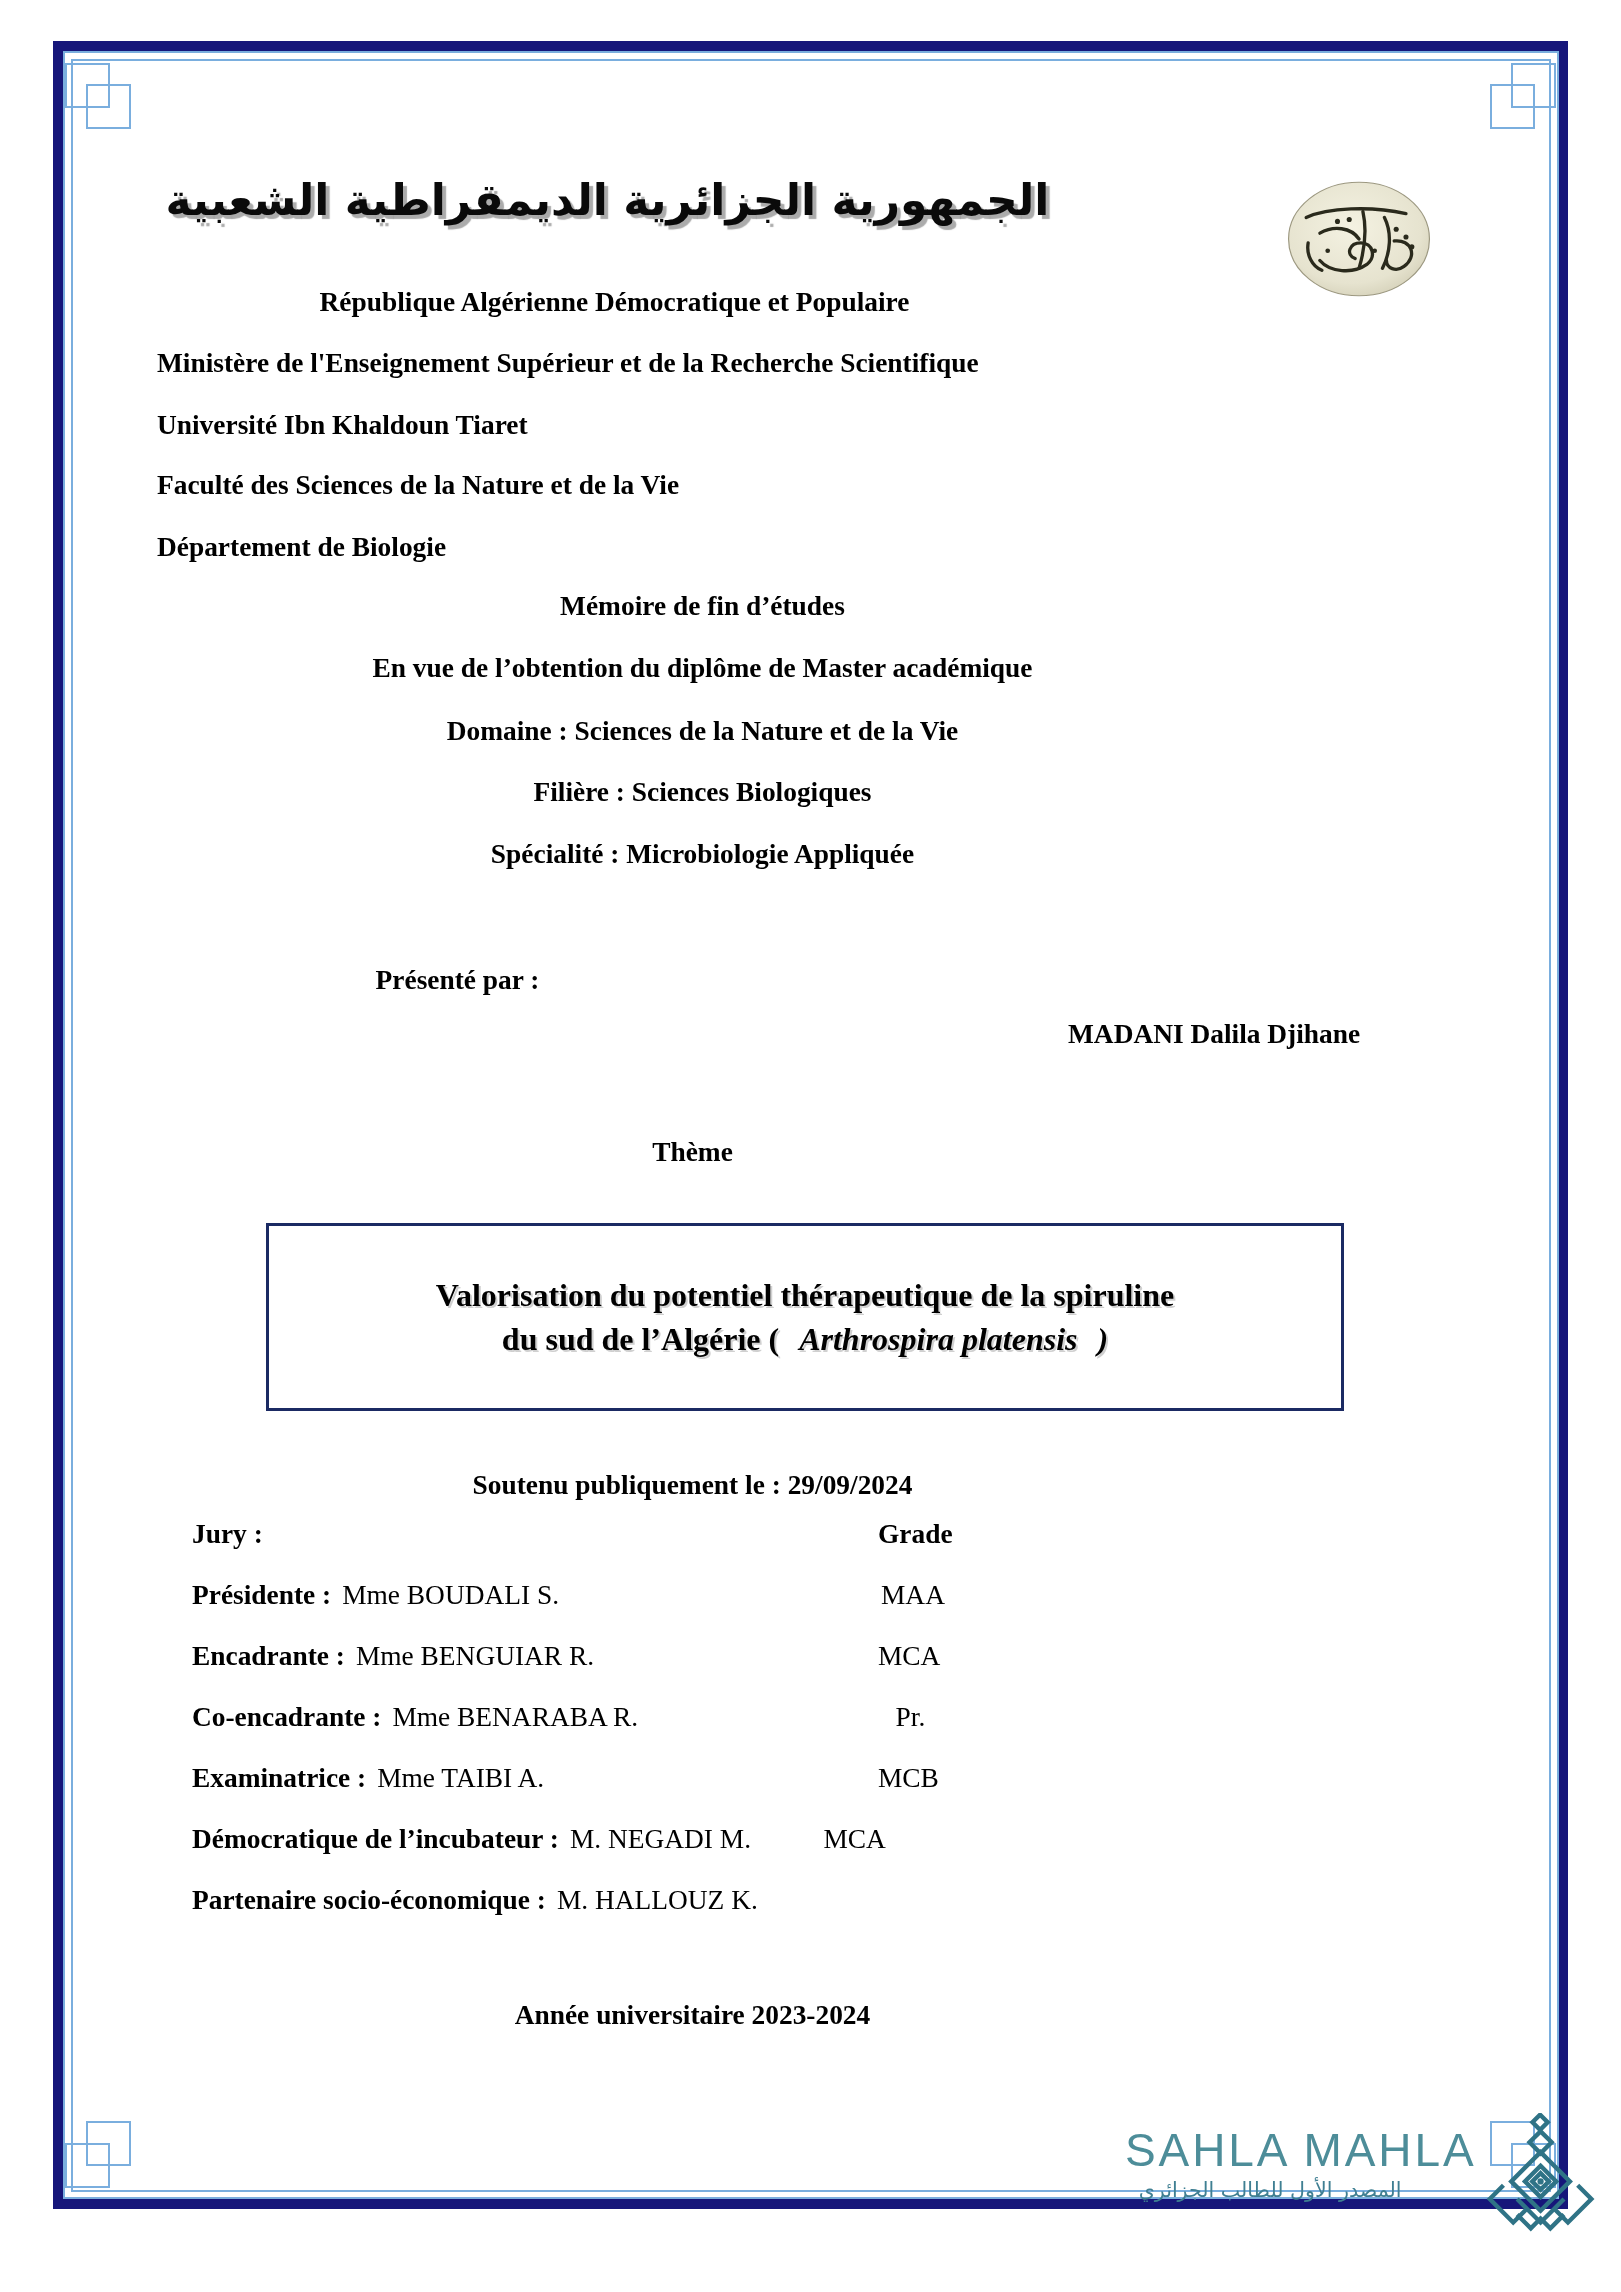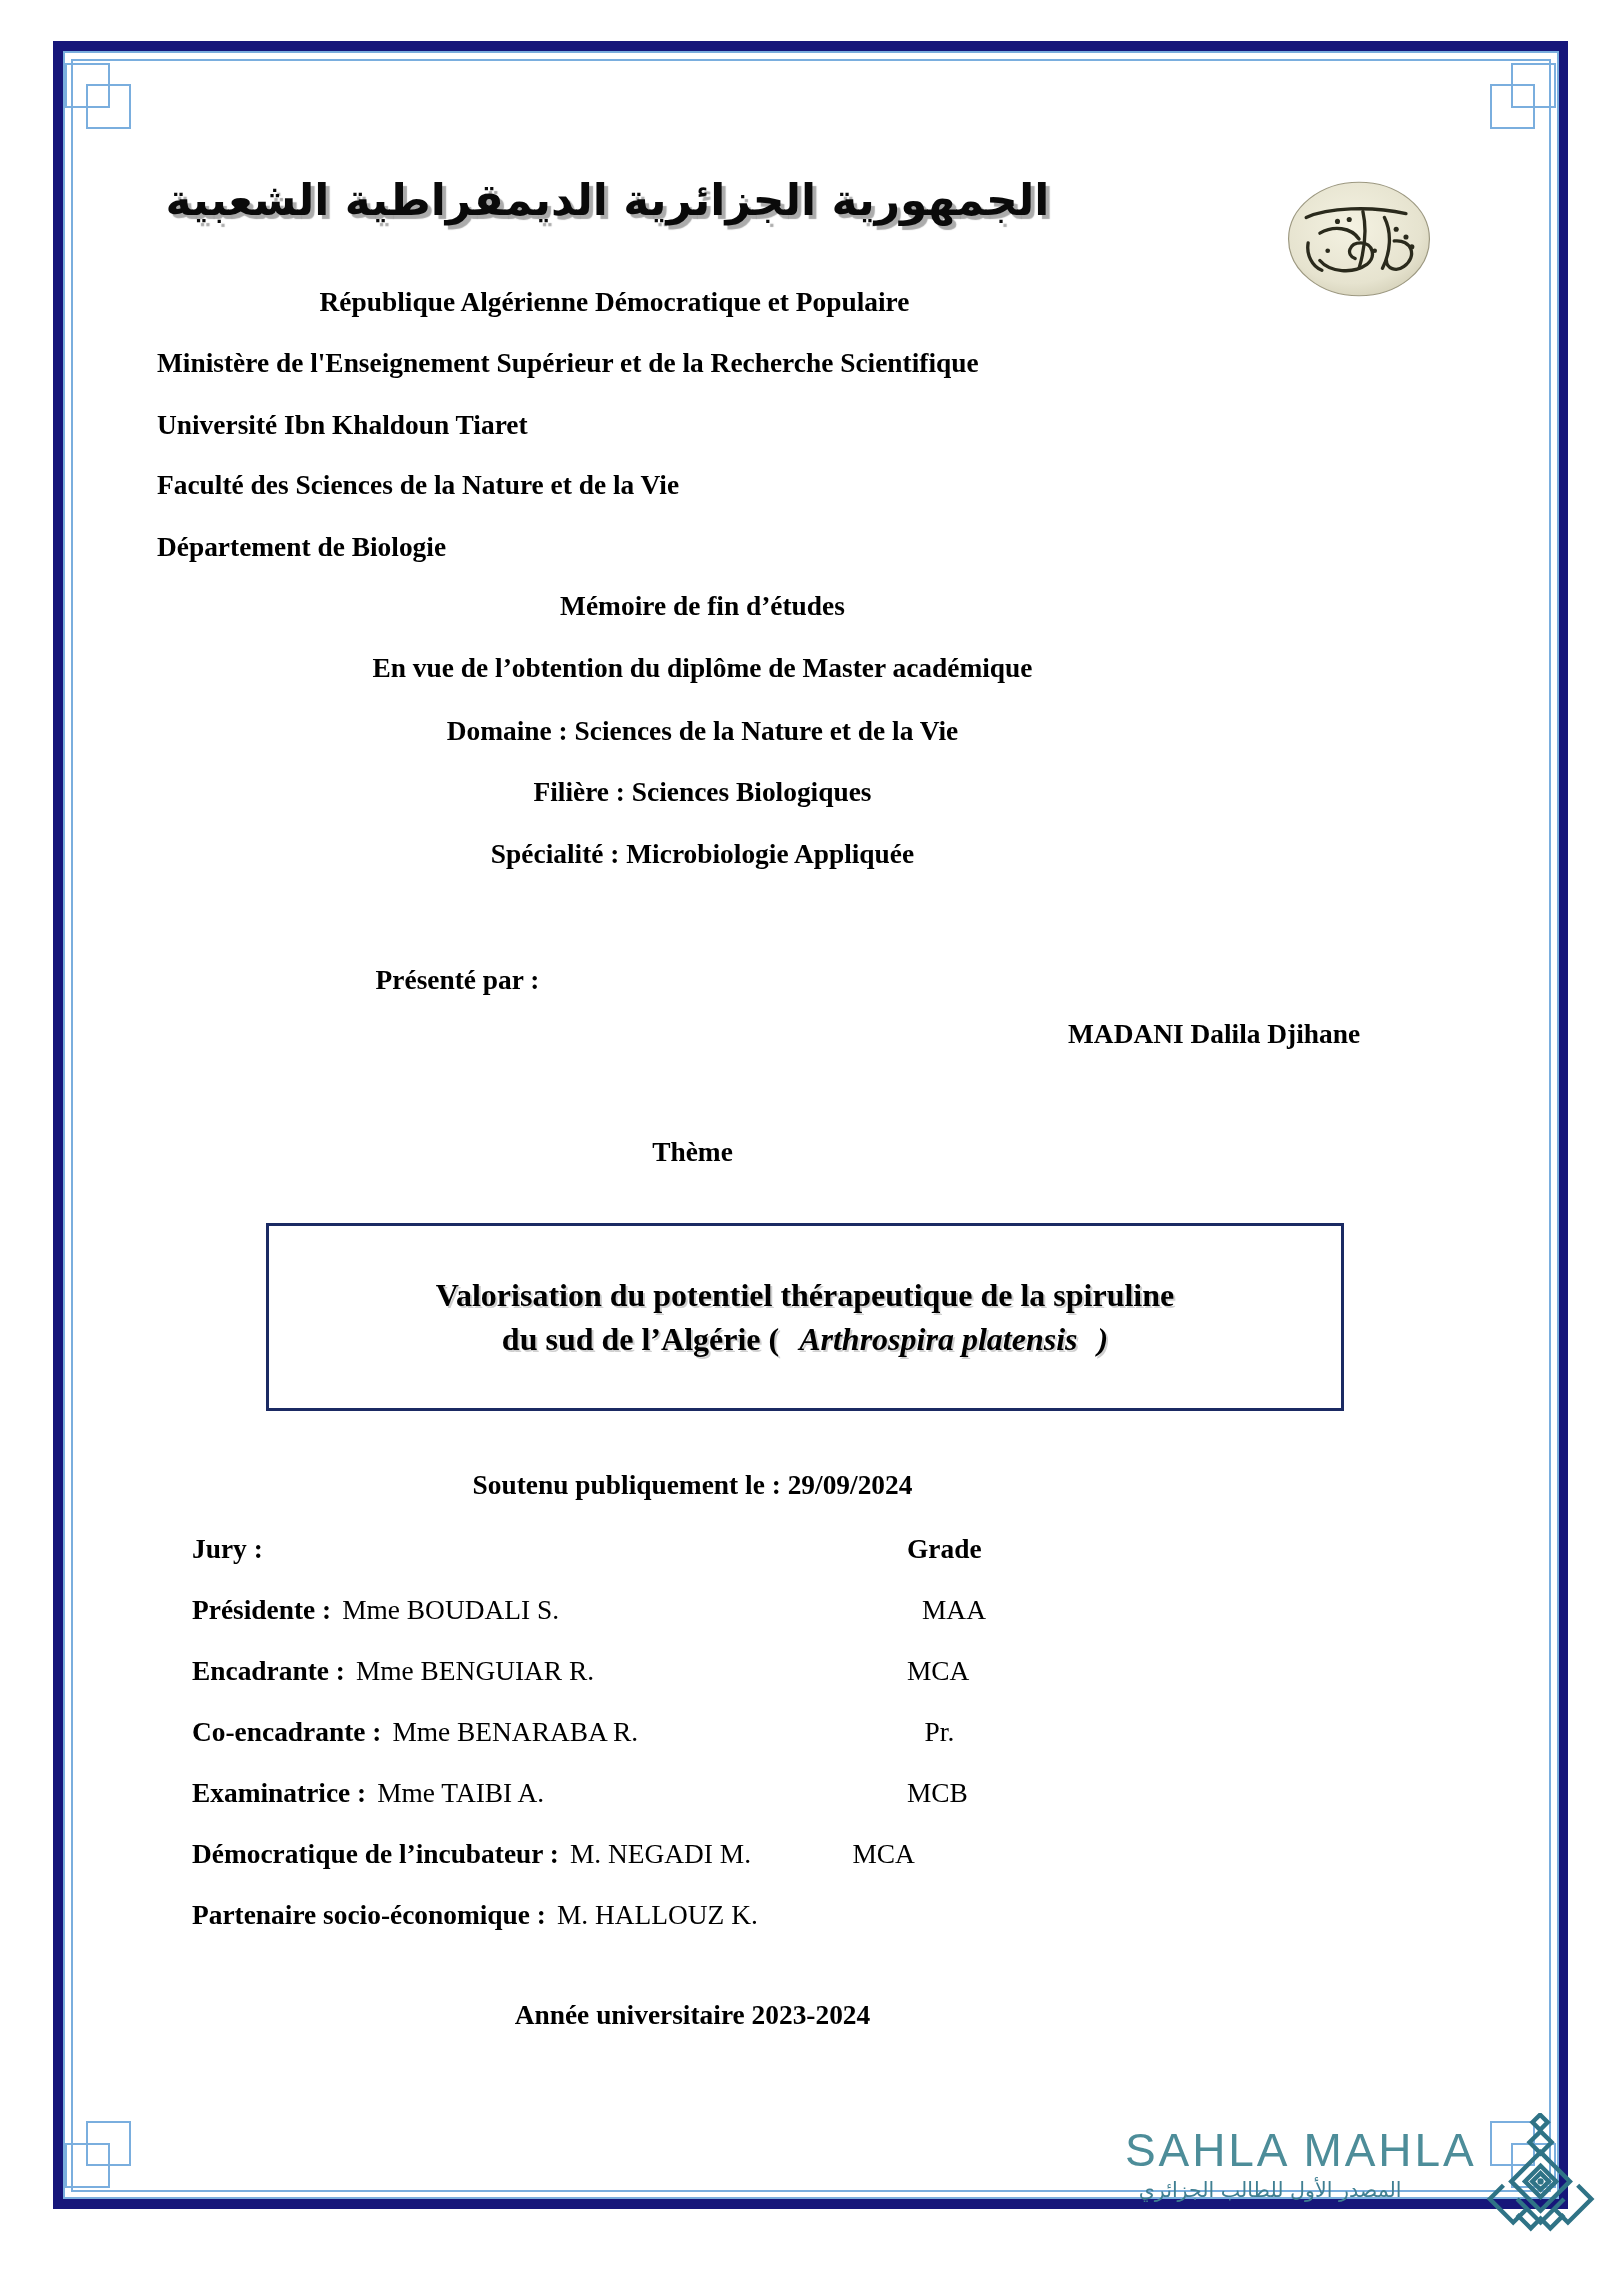--- a/index.html
+++ b/index.html
@@ -169,23 +169,22 @@
 
   
   .jury {
     position: absolute;
     left: 192px;
     top: 1519px;
     width: 1098px;
   }
   .jury-row {
     display: flex;
-    align-items: center;
+    align-items: flex-start;
     height: 61px;
-    gap: 29px;
   }
   .jury-role {
     font-weight: bold;
     font-size: 27.4px;
     white-space: nowrap;
   }
   .jury-name {
     font-weight: normal;
     font-size: 27.4px;
     white-space: nowrap;
@@ -194,21 +193,21 @@
   .jury-left {
     width: 686px;
     display: flex;
     align-items: baseline;
   }
   .jury-grade {
     font-size: 27.4px;
     font-weight: normal;
     white-space: nowrap;
   }
-  .jury-row.r-president .jury-grade { margin-left: 15px; }
+  .jury-row.r-president .jury-grade { margin-left: 3px; }
   .jury-row.r-co .jury-grade { margin-left: 17.6px; }
   .jury-row.r-incub .jury-left { width: 608px; }
   .jury-row.r-incub .jury-grade { margin-left: 23.5px; }
 
   .jury-head .jury-role { font-weight: bold; }
   .jury-head .jury-grade { font-weight: bold; }
 
   .l-annee { top: 2000px; left: -118px; }
 
   

